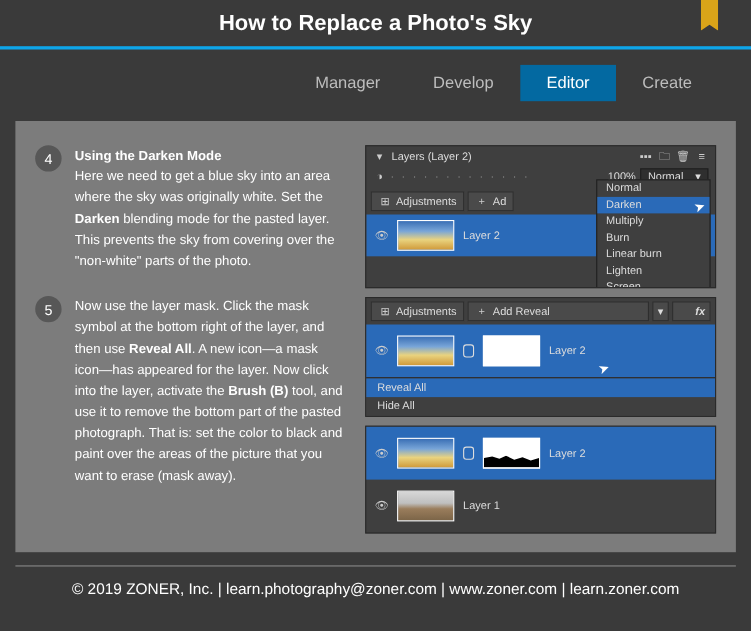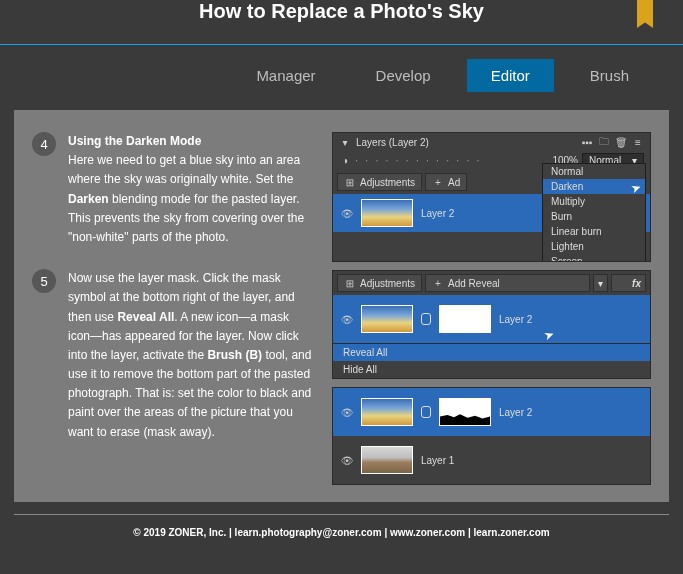--- a/index.html
+++ b/index.html
@@ -5,43 +5,44 @@
   * { box-sizing: border-box; margin: 0; padding: 0; }
   html, body { width: 683px; height: 574px; overflow: hidden; }
   body {
     background: #3a3a3a;
     font-family: "Segoe UI", Arial, sans-serif;
   }
 
   .header {
     height: 45px;
     display: flex;
+    align-items: center;
     justify-content: center;
     position: relative;
-    border-bottom: 1px solid #0ea5e9;
+    border-bottom: 3px solid #0ea5e9;
   }
   .title {
     color: #fff;
     font-size: 20px;
     font-weight: 600;
   }
   .bookmark {
     position: absolute;
     right: 30px;
     top: 0;
     width: 16px;
     height: 28px;
     background: #d9a419;
     clip-path: polygon(0 0, 100% 0, 100% 100%, 50% 80%, 0 100%);
   }
 
   .tabbar {
     display: flex;
     justify-content: flex-end;
-    gap: 12px;
+    gap: 0;
     padding: 14px 30px 18px 0;
   }
   .tab {
     color: #bdbdbd;
     font-size: 15px;
     padding: 8px 24px;
     cursor: pointer;
   }
   .tab.active {
     background: #0369a1;
@@ -219,41 +220,40 @@
     bottom: 0;
     left: 0;
     right: 0;
     height: 55%;
     background: #000;
     clip-path: polygon(0 40%, 15% 30%, 28% 45%, 40% 25%, 55% 50%, 70% 35%, 85% 55%, 100% 40%, 100% 100%, 0 100%);
   }
 
   .footer {
     color: #fff;
-    font-size: 10px;
+    font-size: 14px;
     text-align: center;
     padding: 12px 0 6px;
     border-top: 1px solid #888;
     margin: 12px 14px 0;
-    font-weight: bold;
   }
 </style>
 </head>
 <body>
 
 <div class="header">
   <div class="title">How to Replace a Photo's Sky</div>
   <div class="bookmark"></div>
 </div>
 
 <div class="tabbar">
   <div class="tab">Manager</div>
   <div class="tab">Develop</div>
   <div class="tab active">Editor</div>
-  <div class="tab">Brush</div>
+  <div class="tab">Create</div>
 </div>
 
 <div class="content">
   <div class="left">
 
     <div class="step">
       <div class="num">4</div>
       <div class="step-body">
         <span class="h">Using the Darken Mode</span><br>
         <span>Here we need to get a blue sky into an area where the sky was originally white. Set the </span><span class="b">Darken</span><span> blending mode for the pasted layer. This prevents the sky from covering over the "non-white" parts of the photo.</span>

